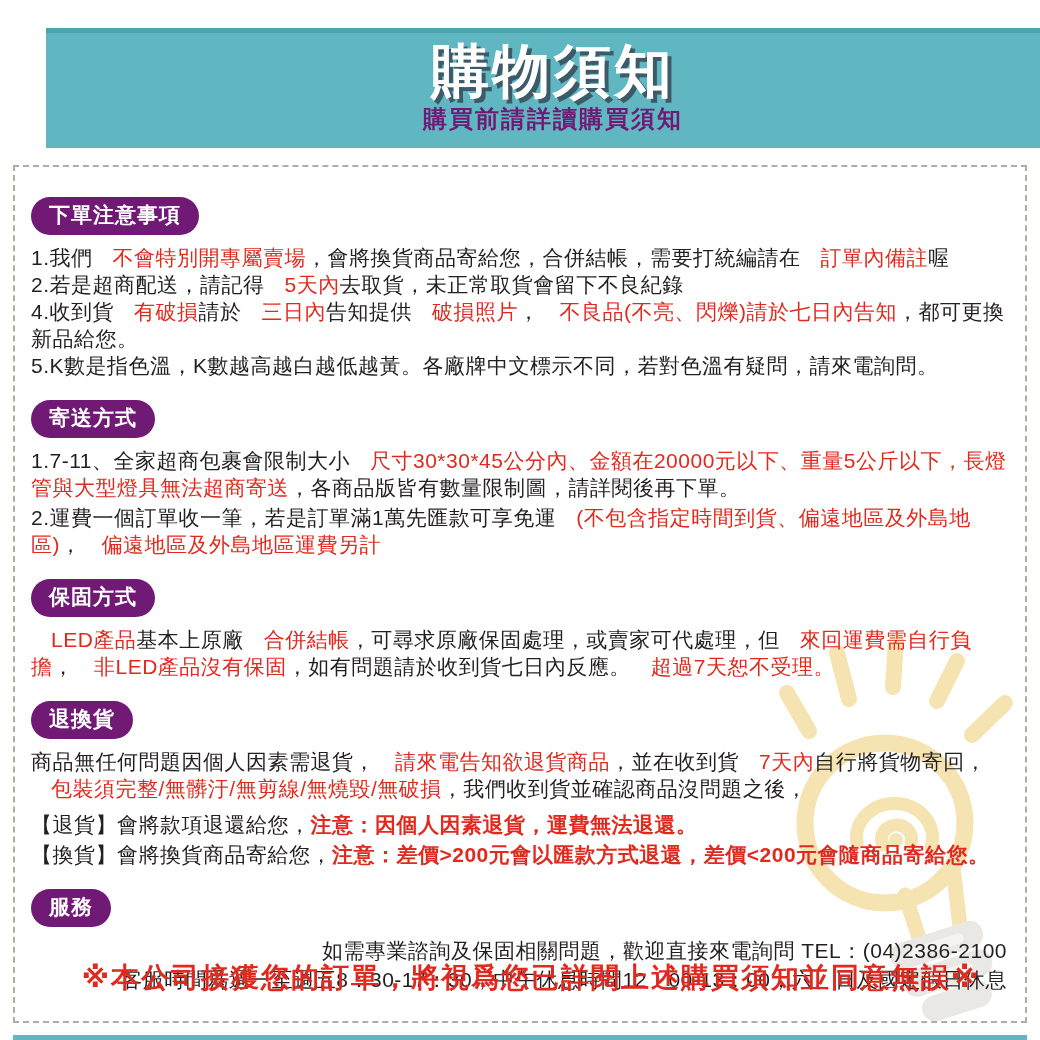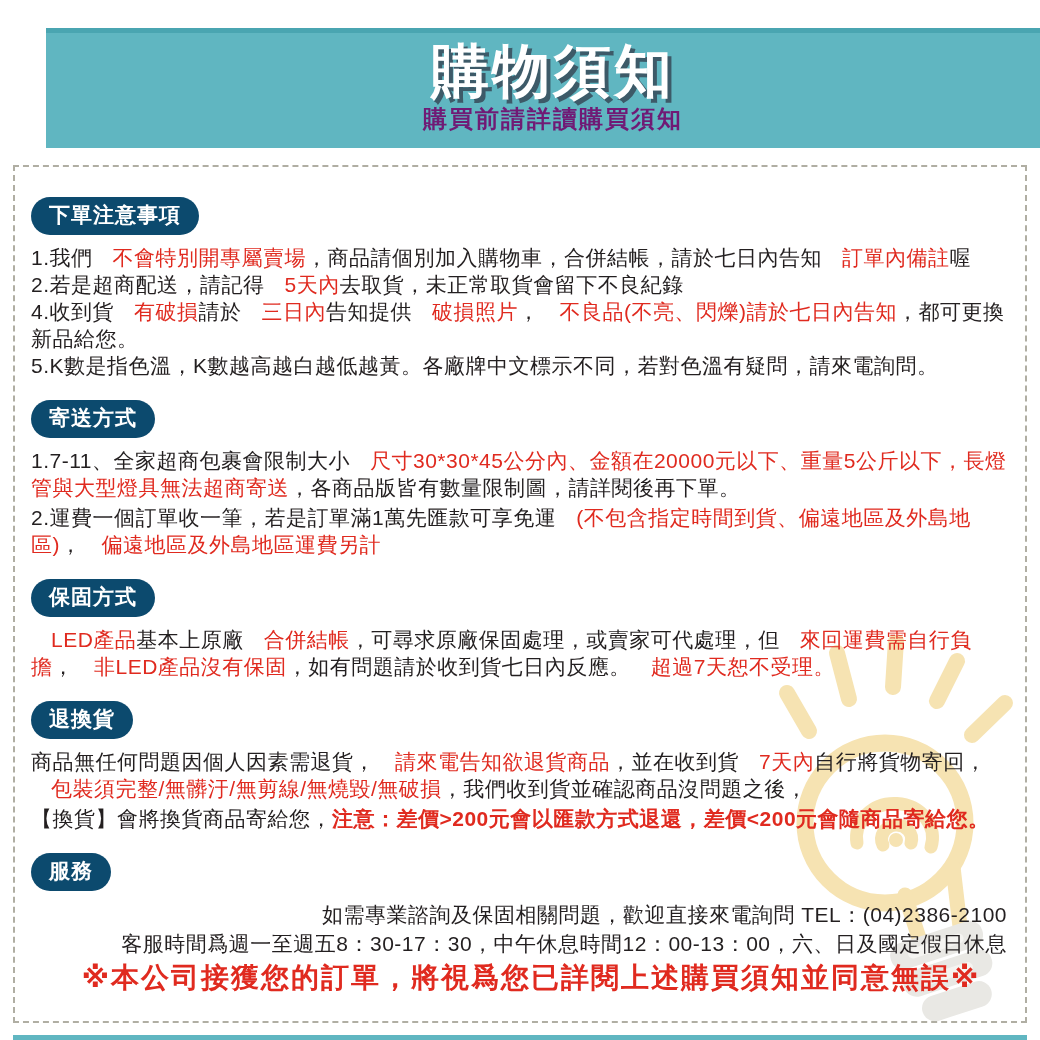--- a/index.html
+++ b/index.html
@@ -14,21 +14,21 @@
   .band .subtitle{margin-top:1px;font-size:24px;font-weight:bold;color:#701a75;letter-spacing:2px;}
 
   
   .notice-box{position:absolute;left:13px;top:165px;width:1014px;height:858px;
               border:2px dashed #b0aea3;box-sizing:border-box;
               padding:30px 18px 0 16px;overflow:hidden;}
   .content{position:relative;z-index:2;}
 
   .sec{margin-top:21px;}
   .sec:first-child{margin-top:0;}
-  .pill{display:inline-block;background:#0c4a6e;color:#ffffff;font-size:21px;font-weight:bold;
+  .pill{display:inline-block;background:#701a75;color:#ffffff;font-size:21px;font-weight:bold;
         padding:4px 18px 6px;border-radius:19px;letter-spacing:1px;margin-bottom:9px;}
   p.line{margin:0;font-size:21px;line-height:27px;letter-spacing:0.5px;}
   p.line.gap-top{margin-top:9px;}
   p.line.gap-small{margin-top:3px;}
   .red{color:#e02a1f;padding-left:20px;}
   .redb{color:#e02a1f;font-weight:bold;}
   .sec-service p.line{line-height:29px;text-align:right;}
 
   .agreement{position:absolute;z-index:3;left:11px;width:100%;top:792px;margin:0;text-align:center;
              font-size:28px;font-weight:bold;color:#e02a1f;letter-spacing:2px;}
@@ -77,40 +77,41 @@
         <rect x="152" y="356" width="72" height="26" rx="13" fill="#e9e8e4"></rect>
         <rect x="156" y="305" width="58" height="10" rx="5" fill="#f5f4f1"></rect>
         <rect x="160" y="335" width="54" height="10" rx="5" fill="#f5f4f1"></rect>
       </g>
     </svg>
 
     <div class="content">
 
       <section class="sec">
         <div class="pill">下單注意事項</div>
-        <p class="line"><span>1.我們</span><span class="red">不會特別開專屬賣場</span><span>，商品請個別加入購物車，合併結帳，請於七日內告知</span><span class="red">訂單內備註</span><span>喔</span></p>
+        <p class="line"><span>1.我們</span><span class="red">不會特別開專屬賣場</span><span>，會將換貨商品寄給您，合併結帳，需要打統編請在</span><span class="red">訂單內備註</span><span>喔</span></p>
         <p class="line"><span>2.若是超商配送，請記得</span><span class="red">5天內</span><span>去取貨，未正常取貨會留下不良紀錄</span></p>
         <p class="line"><span>4.收到貨</span><span class="red">有破損</span><span>請於</span><span class="red">三日內</span><span>告知提供</span><span class="red">破損照片</span><span>，</span><span class="red">不良品(不亮、閃爍)請於七日內告知</span><span>，都可更換新品給您。</span></p>
         <p class="line"><span>5.K數是指色溫，K數越高越白越低越黃。各廠牌中文標示不同，若對色溫有疑問，請來電詢問。</span></p>
       </section>
 
       <section class="sec">
         <div class="pill">寄送方式</div>
         <p class="line"><span>1.7-11、全家超商包裹會限制大小</span><span class="red">尺寸30*30*45公分內、金額在20000元以下、重量5公斤以下，長燈管與大型燈具無法超商寄送</span><span>，各商品版皆有數量限制圖，請詳閱後再下單。</span></p>
         <p class="line gap-small"><span>2.運費一個訂單收一筆，若是訂單滿1萬先匯款可享免運</span><span class="red">(不包含指定時間到貨、偏遠地區及外島地區)</span><span>，</span><span class="red">偏遠地區及外島地區運費另計</span></p>
       </section>
 
       <section class="sec">
         <div class="pill">保固方式</div>
         <p class="line"><span class="red">LED產品</span><span>基本上原廠</span><span class="red">合併結帳</span><span>，可尋求原廠保固處理，或賣家可代處理，但</span><span class="red">來回運費需自行負擔</span><span>，</span><span class="red">非LED產品沒有保固</span><span>，如有問題請於收到貨七日內反應。</span><span class="red">超過7天恕不受理。</span></p>
       </section>
 
       <section class="sec">
         <div class="pill">退換貨</div>
         <p class="line"><span>商品無任何問題因個人因素需退貨，</span><span class="red">請來電告知欲退貨商品</span><span>，並在收到貨</span><span class="red">7天內</span><span>自行將貨物寄回，</span><span class="red">包裝須完整/無髒汙/無剪線/無燒毀/無破損</span><span>，我們收到貨並確認商品沒問題之後，</span></p>
+        <p class="line gap-top"><span>【退貨】會將款項退還給您，</span><span class="redb">注意：因個人因素退貨，運費無法退還。</span></p>
         <p class="line gap-small"><span>【換貨】會將換貨商品寄給您，</span><span class="redb">注意：差價&gt;200元會以匯款方式退還，差價&lt;200元會隨商品寄給您。</span></p>
       </section>
 
       <section class="sec sec-service">
         <div class="pill">服務</div>
         <p class="line"><span>如需專業諮詢及保固相關問題，歡迎直接來電詢問 TEL：(04)2386-2100</span></p>
         <p class="line"><span>客服時間爲週一至週五8：30-17：30，中午休息時間12：00-13：00，六、日及國定假日休息</span></p>
       </section>
 
     </div>

